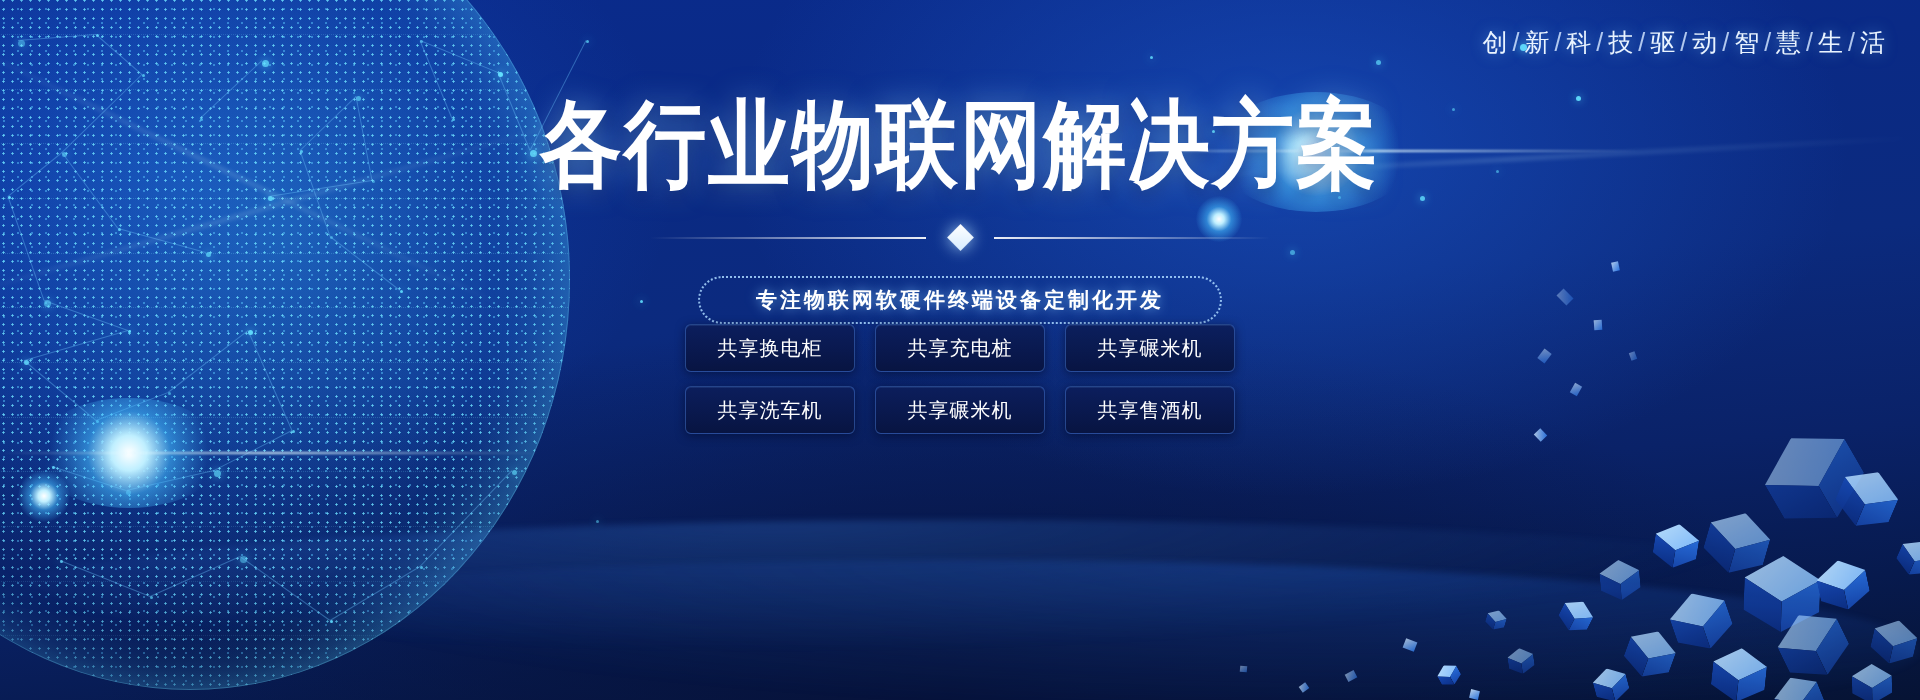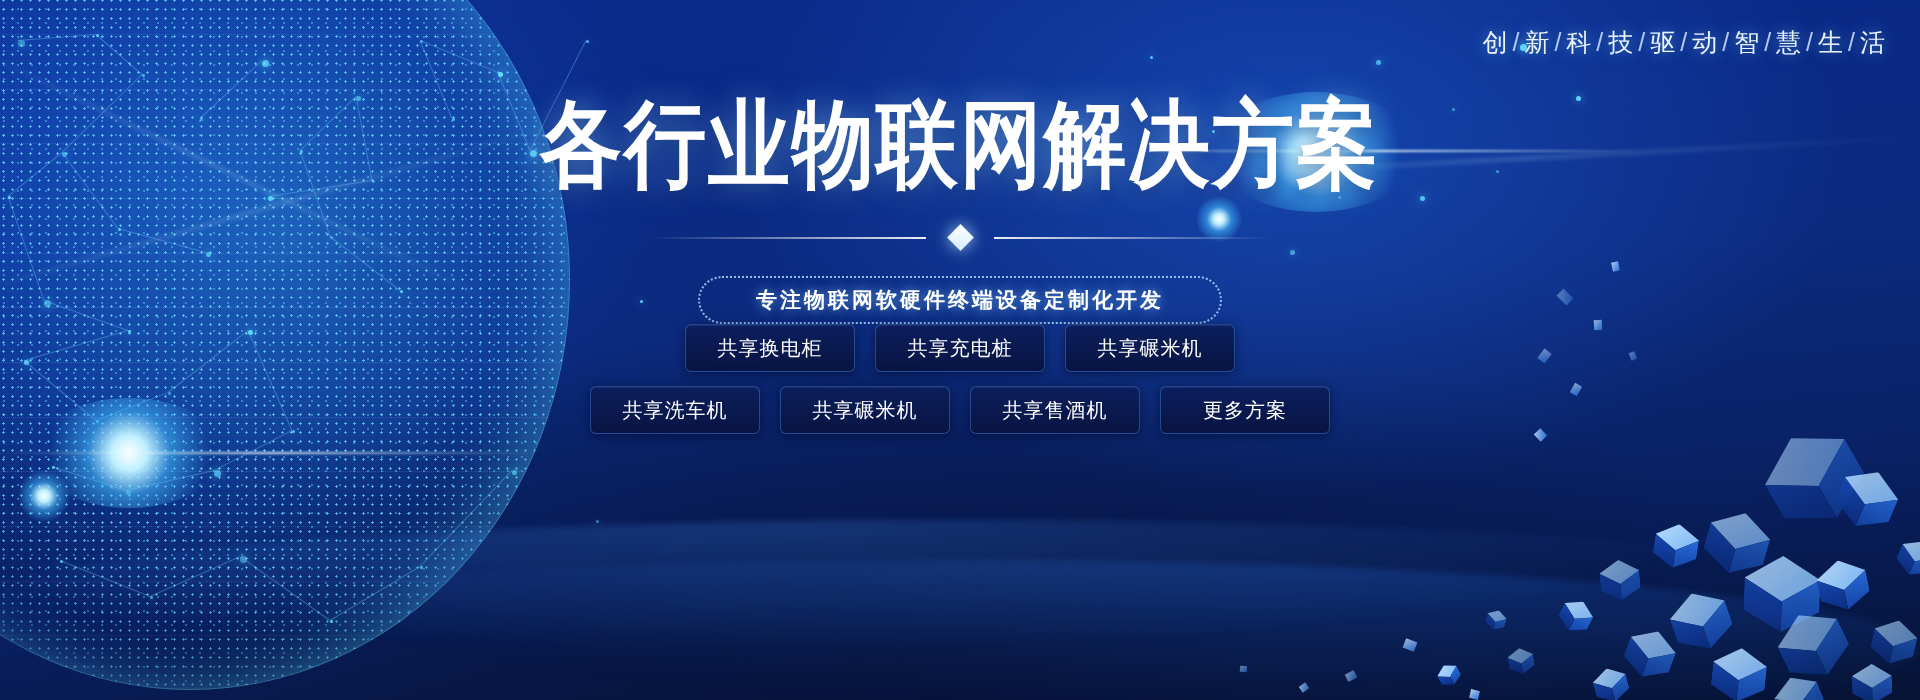--- a/index.html
+++ b/index.html
@@ -368,19 +368,18 @@
       <div class="btn-rows">
         <div class="btn-row" id="row1">
             <div class="btn">共享换电柜</div>
             <div class="btn">共享充电桩</div>
             <div class="btn">共享碾米机</div>
           </div>
         <div class="btn-row" id="row2">
             <div class="btn">共享洗车机</div>
             <div class="btn">共享碾米机</div>
             <div class="btn">共享售酒机</div>
-            <div class="btn">更多方案</div>
           </div>
       </div>
 
     </div>
   </div>
 </div>
 
 </body></html>

